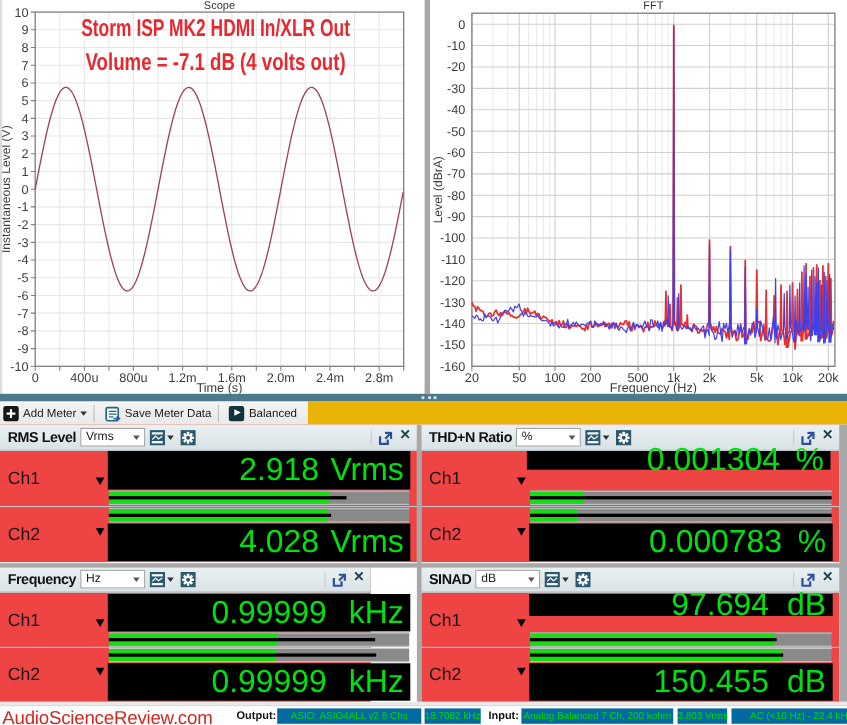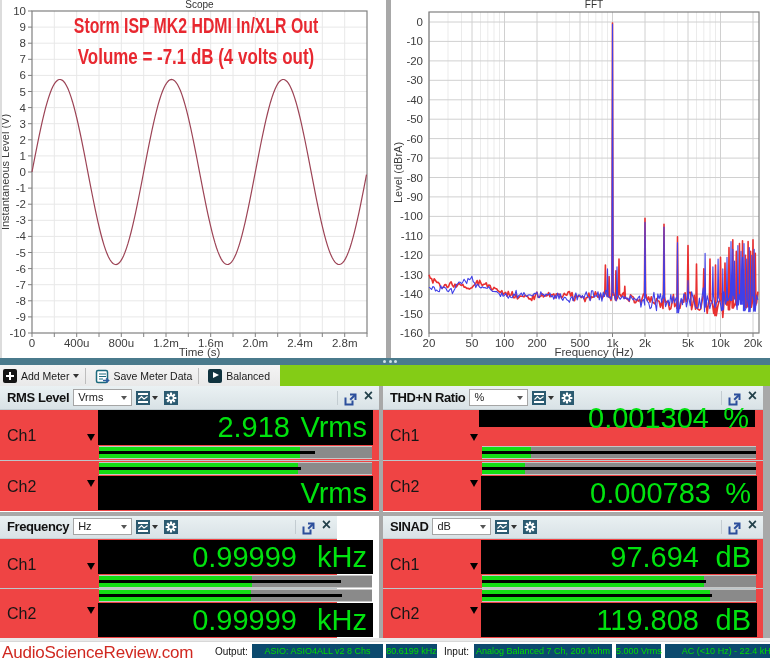--- a/index.html
+++ b/index.html
@@ -2,21 +2,21 @@
 <html><head><meta charset="utf-8"><style>
 *{margin:0;padding:0;box-sizing:border-box}
 html,body{width:770px;height:659px;overflow:hidden}
 body{position:relative;background:#fff;font-family:"Liberation Sans",sans-serif}
 #plots{position:absolute;left:0;top:0;width:770px;height:358px;background:#fff}
 #pdiv{position:absolute;left:386px;top:0;width:5px;height:358px;background:#a8a8a8}
 #ledge{position:absolute;left:0;top:0;width:2px;height:358px;background:#dcdcdc}
 .ann{position:absolute;width:770px;text-align:center;color:#e82830;font-weight:bold;font-size:22px;white-space:nowrap}
 #teal{position:absolute;left:0;top:358px;width:770px;height:7px;background:#4a7a8c}
 #teal i{position:absolute;top:2px;width:3px;height:3px;background:#cfe3e9;border-radius:50%}
-#tbar{position:absolute;left:0;top:365px;width:770px;height:21px;background:#84cc16;font-size:10.5px;color:#1a1a1a;display:flex;align-items:center}
+#tbar{position:absolute;left:0;top:365px;width:770px;height:21px;background:#eab308;font-size:10.5px;color:#1a1a1a;display:flex;align-items:center}
 #tbin{position:absolute;left:0;top:0;width:280px;height:21px;background:linear-gradient(#f4f4f4,#e9e9e9)}
 #tbar span,#tbar i{position:relative}
 #tbar .ic{display:inline-block;width:14px;height:14px;position:relative;margin:0 4px 0 3px}
 #tbar .sep{width:1px;height:16px;background:#bdbdbd;margin:0 6px}
 .plus{background:#151515;border-radius:2px}
 .plus:before{content:"";position:absolute;left:3px;top:6px;width:8px;height:2px;background:#fff}
 .plus:after{content:"";position:absolute;left:6px;top:3px;width:2px;height:8px;background:#fff}
 .reg{background:#10333f;border-radius:2px}
 .reg:before{content:"";position:absolute;left:5px;top:3.5px;border-left:6px solid #fff;border-top:3.5px solid transparent;border-bottom:3.5px solid transparent}
 .tcar{display:inline-block;margin-left:4px;border-left:3.5px solid transparent;border-right:3.5px solid transparent;border-top:4px solid #333}
@@ -40,22 +40,22 @@
 .unit{color:#00e20e;font-size:29px;text-align:right;display:inline-block}
 .chlab{position:absolute;left:7px;font-size:16px;line-height:24px;color:#161616}
 .chtri{position:absolute;left:87px;border-left:4.5px solid transparent;border-right:4.5px solid transparent;border-top:7px solid #000}
 .sepline{position:absolute;left:0;width:100%;height:1px;background:#bcc6ca}
 .bar{position:absolute;background:#8a8a8a;border-top:1px solid #c6c6c6;border-bottom:1px solid #c6c6c6}
 .maxl{position:absolute;left:0;top:4px;height:3px;background:#000}
 .fill{position:absolute;left:0;top:0;height:100%;background:#14dd14}
 .fstripe{position:absolute;left:0;top:4px;height:3px;width:100%;background:#000}
 #sbar{position:absolute;left:0;top:641px;width:770px;height:18px;background:#fff;border-top:1px solid #d8d8d8}
 #sbar .asr{position:absolute;left:2px;top:1px;color:#d02820;font-size:17px;letter-spacing:-0.2px}
-#sbar .lab{position:absolute;top:4px;color:#111;font-weight:normal;font-size:10px}
-#sbar .bb{position:absolute;top:2px;height:14px;line-height:14px;background:#0c4a6e;color:#00dc00;white-space:nowrap;font-size:9px;text-align:center}
+#sbar .lab{position:absolute;top:4px;color:#111;font-weight:bold;font-size:10px}
+#sbar .bb{position:absolute;top:2px;height:14px;line-height:14px;background:#0369a1;color:#00dc00;white-space:nowrap;font-size:9px;text-align:center}
 </style></head>
 <body>
 <div id="plots">
 <svg width="386" height="358" style="position:absolute;left:0;top:0">
 <rect x="0" y="0" width="386" height="358" fill="#ffffff"></rect>
 <path d="M54.3 11V333 M76.7 11V333 M99.0 11V333 M121.3 11V333 M143.7 11V333 M166.0 11V333 M188.3 11V333 M210.7 11V333 M233.0 11V333 M255.3 11V333 M277.7 11V333 M300.0 11V333 M322.3 11V333 M344.7 11V333 M32 27.1H367 M32 43.2H367 M32 59.3H367 M32 75.4H367 M32 91.5H367 M32 107.6H367 M32 123.7H367 M32 139.8H367 M32 155.9H367 M32 172.0H367 M32 188.1H367 M32 204.2H367 M32 220.3H367 M32 236.4H367 M32 252.5H367 M32 268.6H367 M32 284.7H367 M32 300.8H367 M32 316.9H367" stroke="#e8e8e8" fill="none" stroke-width="1"></path>
 <rect x="32" y="11" width="335" height="322" fill="none" stroke="#808080" stroke-width="1.2"></rect>
 <text x="26" y="15.0" font-size="11.5" fill="#3d3d3d" text-anchor="end">10</text>
 <text x="26" y="31.1" font-size="11.5" fill="#3d3d3d" text-anchor="end">9</text>
 <text x="26" y="47.2" font-size="11.5" fill="#3d3d3d" text-anchor="end">8</text>
@@ -185,20 +185,21 @@
           <path d="M11 2L6.2 6.8" stroke="#2c4f9c" stroke-width="2"></path>
         </svg></span>
       <span class="xico">×</span>
     </div>
 <div class="sepline" style="top:74px"></div>
 <div class="blackbox" style="left:98px;top:24px;width:275px;height:35px">
       <span class="num">2.918</span>
       <span class="unit" style="width:77px">Vrms</span>
     </div>
 <div class="blackbox" style="left:98px;top:90px;width:275px;height:34px">
+      <span class="num">4.028</span>
       <span class="unit" style="width:77px">Vrms</span>
     </div>
 <div class="chlab" style="top:38px">Ch1</div>
 <div class="chlab" style="top:89px">Ch2</div>
 <div class="chtri" style="top:48px"></div>
 <div class="chtri" style="top:94px"></div>
 <div class="bar" style="left:99px;top:60px;width:273px;height:13px">
       <div class="maxl" style="width:79.2%"></div>
       <div class="fill" style="width:73.6%">
         <div class="fstripe"></div>
@@ -347,26 +348,26 @@
         </svg></span>
       <span class="hsep"></span>
       <span class="rico"><svg width="13" height="13">
           <path d="M1.5 4.5v7h7v-4" fill="none" stroke="#2c4f9c" stroke-width="2"></path>
           <path d="M6 1.5h5.5V7" fill="none" stroke="#2c4f9c" stroke-width="2"></path>
           <path d="M11 2L6.2 6.8" stroke="#2c4f9c" stroke-width="2"></path>
         </svg></span>
       <span class="xico">×</span>
     </div>
 <div class="sepline" style="top:73px"></div>
-<div class="blackbox" style="left:98px;top:25px;width:276px;height:34px">
+<div class="blackbox" style="left:98px;top:25px;width:276px;height:20px">
       <span class="num">97.694</span>
       <span class="unit" style="width:52px">dB</span>
     </div>
 <div class="blackbox" style="left:98px;top:88px;width:276px;height:34px">
-      <span class="num">119.808</span>
+      <span class="num">150.455</span>
       <span class="unit" style="width:52px">dB</span>
     </div>
 <div class="chlab" style="top:38px">Ch1</div>
 <div class="chlab" style="top:87px">Ch2</div>
 <div class="chtri" style="top:48px"></div>
 <div class="chtri" style="top:92px"></div>
 <div class="bar" style="left:99px;top:60px;width:274px;height:13px">
       <div class="maxl" style="width:81.7%"></div>
       <div class="fill" style="width:81.0%">
         <div class="fstripe"></div>
@@ -380,17 +381,17 @@
     </div>
 </div>
 <div id="mdivv"></div>
 <div id="mright"></div>
 <div id="mdivh"></div>
 <div id="mbot"></div>
 <div id="sbar">
  <span class="asr">AudioScienceReview.com</span>
  <span class="lab" style="left:215px">Output:</span>
  <span class="bb" style="left:252px;width:131px">ASIO: ASIO4ALL v2 8 Chs</span>
- <span class="bb" style="left:386px;width:51px">80.6199 kHz</span>
+ <span class="bb" style="left:386px;width:51px">18.7082 kHz</span>
  <span class="lab" style="left:444px">Input:</span>
  <span class="bb" style="left:474px;width:138px">Analog Balanced 7 Ch, 200 kohm</span>
- <span class="bb" style="left:616px;width:45px">5.000 Vrms</span>
+ <span class="bb" style="left:616px;width:45px">2.803 Vrms</span>
  <span class="bb" style="left:665px;width:127px">AC (&lt;10 Hz) - 22.4 kHz</span>
 </div>
 </body></html>

